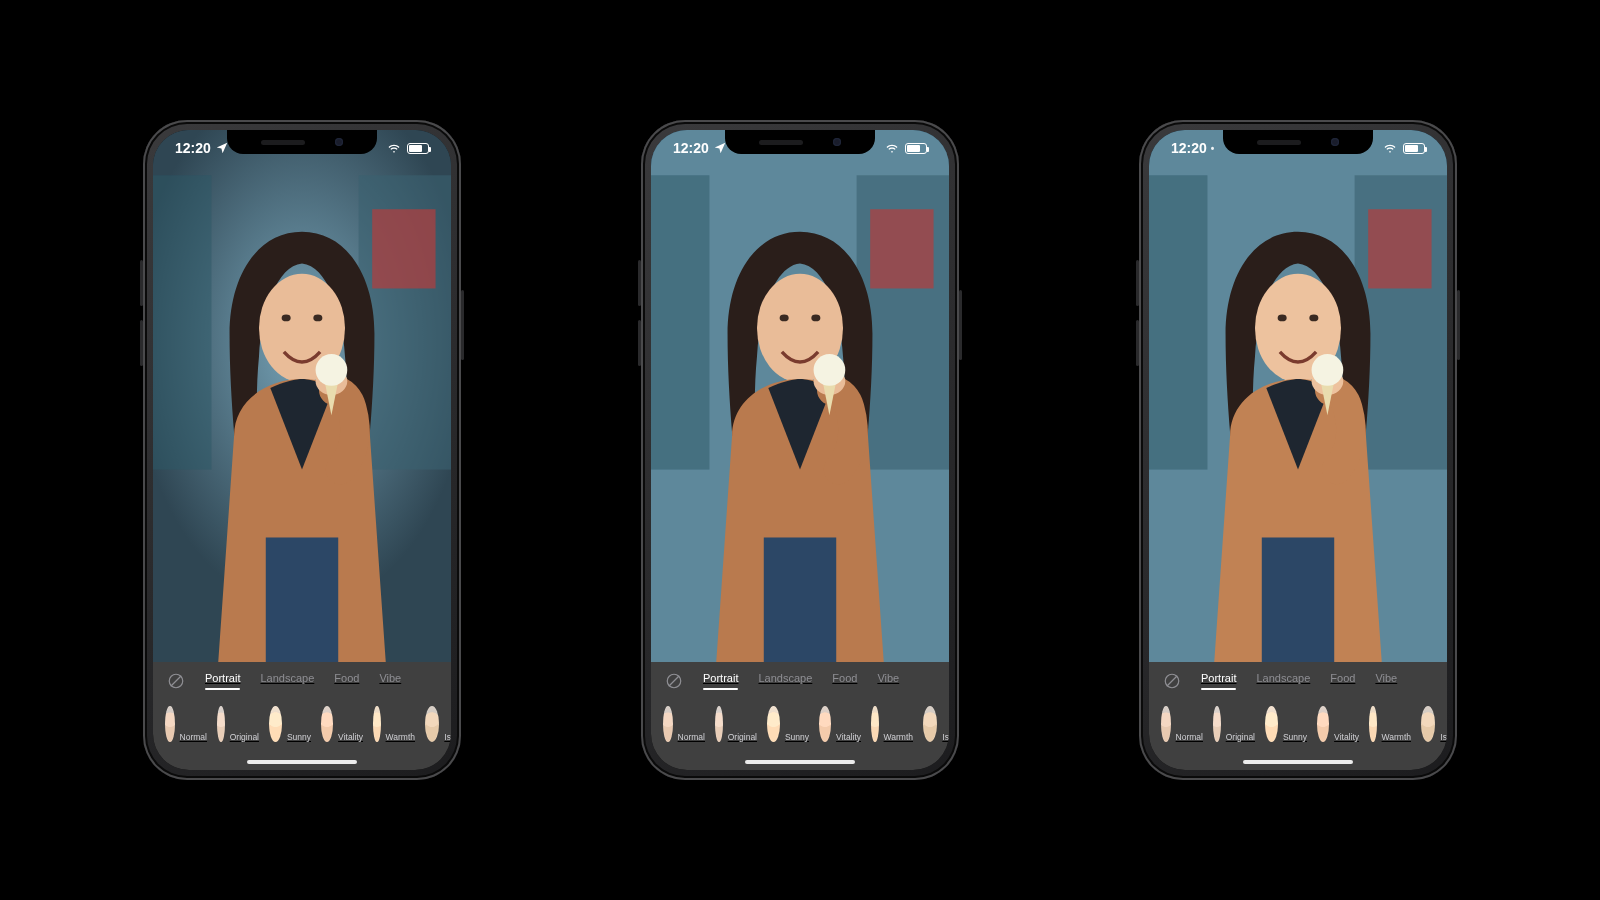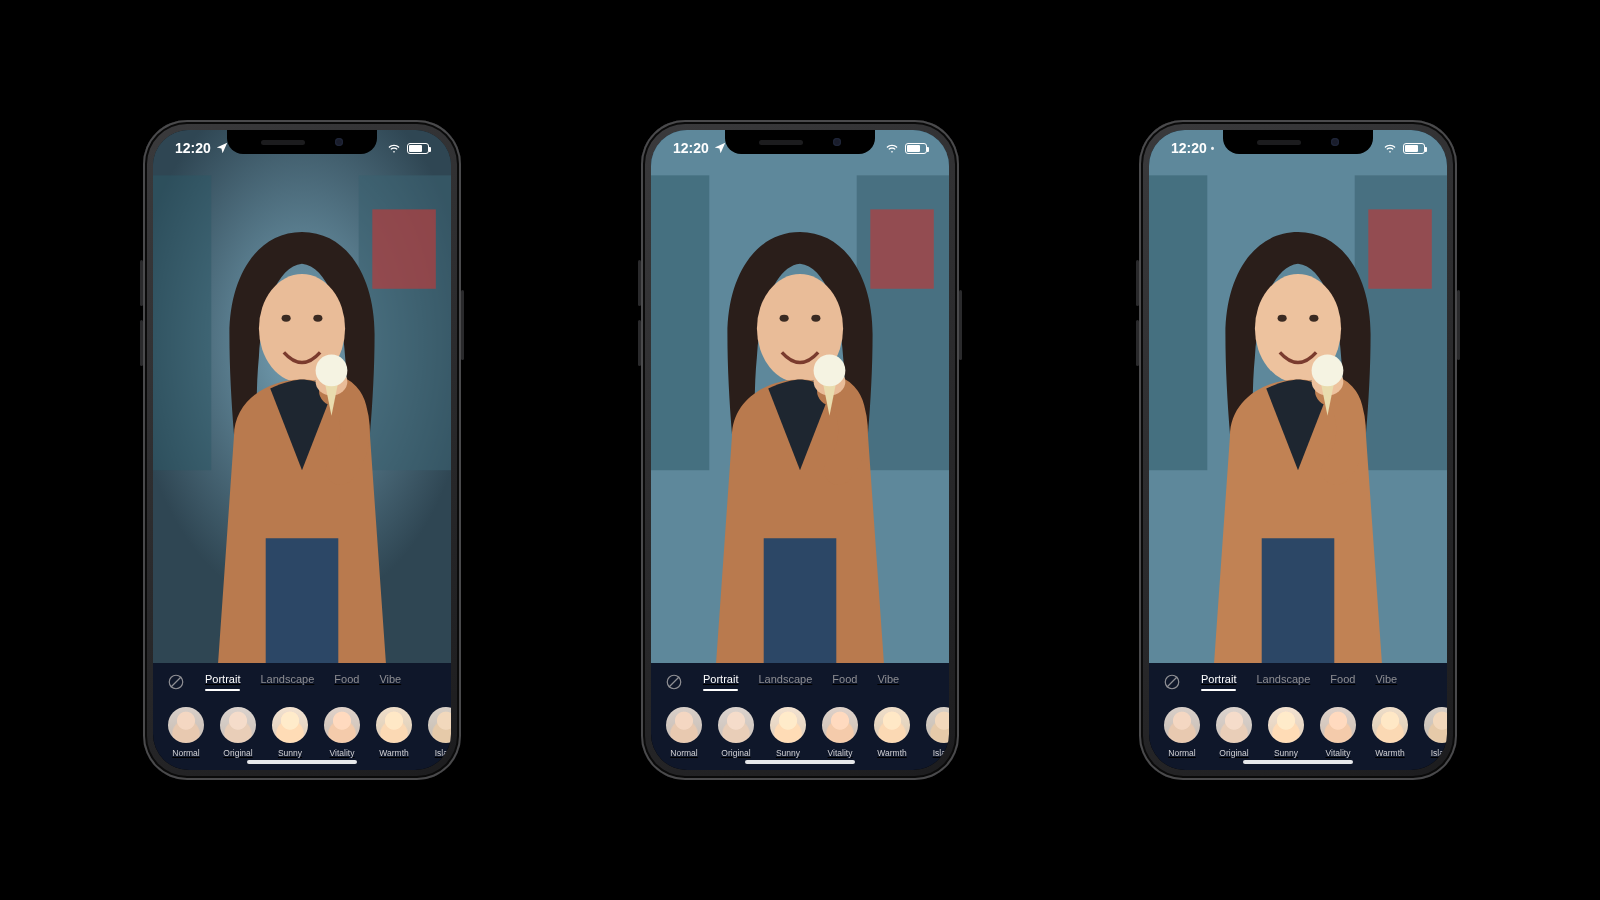--- a/index.html
+++ b/index.html
@@ -103,22 +103,22 @@
     filter: var(--tint, none);
   }
   .photo svg { position:absolute; inset:0; width:100%; height:100%; }
 
   .phone.v1 .photo-bg { --tint: hue-rotate(-6deg) saturate(1.05) brightness(0.98); }
   .phone.v2 .photo-bg { --tint: none; }
   .phone.v3 .photo-bg { --tint: hue-rotate(4deg) saturate(1.12) brightness(1.02) contrast(1.03); }
 
   .bottom {
     flex: 0 0 auto;
-    background:#0f172a;
-    padding: 10px 0 12px;
+    background:#404040;
+    padding: 10px 0 28px;
     position: relative;
   }
   .home-indicator{
     position:absolute;
     bottom:6px;left:50%;transform:translateX(-50%);
     width:110px;height:4px;border-radius:3px;background:#fff;opacity:.9;
   }
 
   .categories{
     display:flex;
@@ -137,21 +137,21 @@
   .cat.active{color:#fff;font-weight:500;}
   .cat.active::after{content:"";position:absolute;left:0;right:0;bottom:0;height:2px;background:#fff;border-radius:1px;}
 
   .filters{
     display:flex;
     gap:10px;
     padding:8px 12px 0;
     overflow:hidden;
   }
   .filter{
-    display:flex;flex-direction:column;align-items:center;gap:5px;
+    display:flex;flex-direction:row;align-items:flex-end;gap:5px;
     width:42px;flex-shrink:0;
   }
   .filter .thumb{
     width:36px;height:36px;border-radius:50%;
     background:
       radial-gradient(circle at 50% 38%, #f4d7c2 0%, #f4d7c2 30%, transparent 33%),
       radial-gradient(circle at 50% 75%, #e8c9b0 0%, #e8c9b0 40%, transparent 45%),
       linear-gradient(#d9cfc8,#c7bcb4);
     box-shadow: inset 0 0 0 1px rgba(255,255,255,.08);
   }

